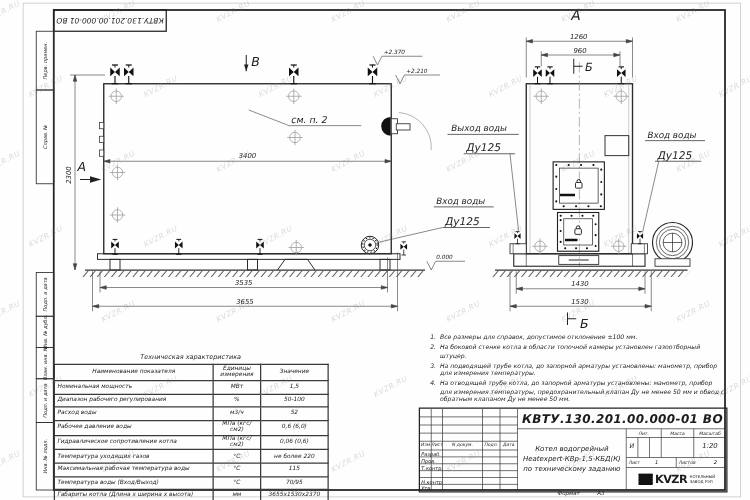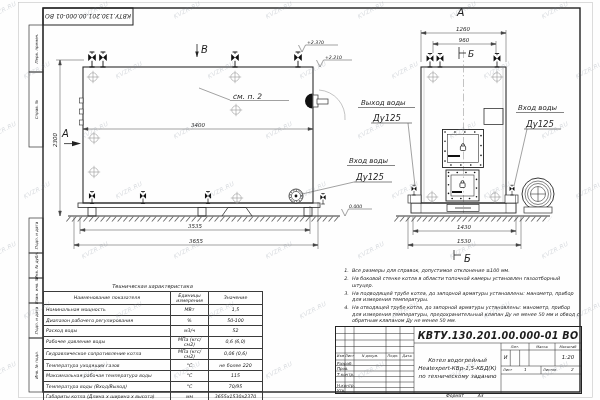--- a/index.html
+++ b/index.html
@@ -436,20 +436,28 @@
     </div>
     <span class="cell hsm" style="left:165px;top:17.5px;width:28px;text-align:center">Лит.</span>
     <span class="cell hsm" style="left:193px;top:17.5px;width:26px;text-align:center">Масса</span>
     <span class="cell hsm" style="left:219px;top:17.5px;width:26px;text-align:center">Масштаб</span>
     <span class="cell" style="left:165px;top:27px;width:9px;text-align:center;font-size:5px">И</span>
     <span class="cell" style="left:219px;top:27px;width:26px;text-align:center;font-size:5.5px">1:20</span>
     <span class="cell hsm" style="left:167px;top:40.5px">Лист</span>
     <span class="cell" style="left:188px;top:40px;font-size:4.2px">1</span>
     <span class="cell hsm" style="left:207px;top:40.5px">Листов</span>
     <span class="cell" style="left:235px;top:40px;font-size:4.2px">2</span>
+    <div class="cell" id="logo">
+      <span id="logobox"></span>
+      <span id="logotxt">KVZR</span>
+      <span id="logoco">
+        <span style="display:block">КОТЕЛЬНЫЙ</span>
+        <span style="display:block">ЗАВОД РЭП</span>
+      </span>
+    </div>
   </div>
 
   <div class="abs" id="format">
     <span>Формат</span>
     <span>А3</span>
   </div>
 
   <div id="wm">
       <span class="wmt" style="left: -12px; top: 6px;">KVZR.RU</span>
       <span class="wmt" style="left: 80px; top: 6px;">KVZR.RU</span>

